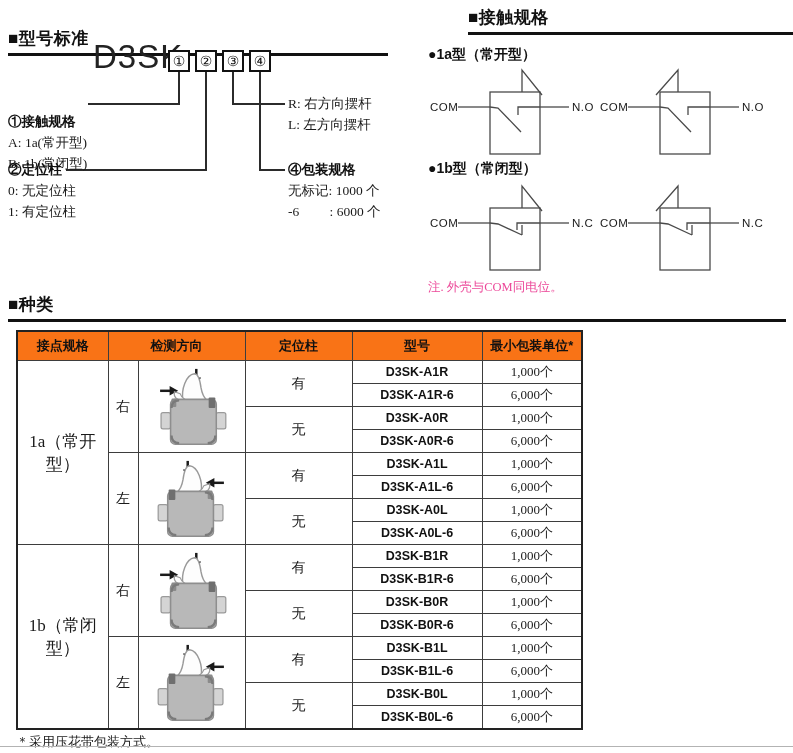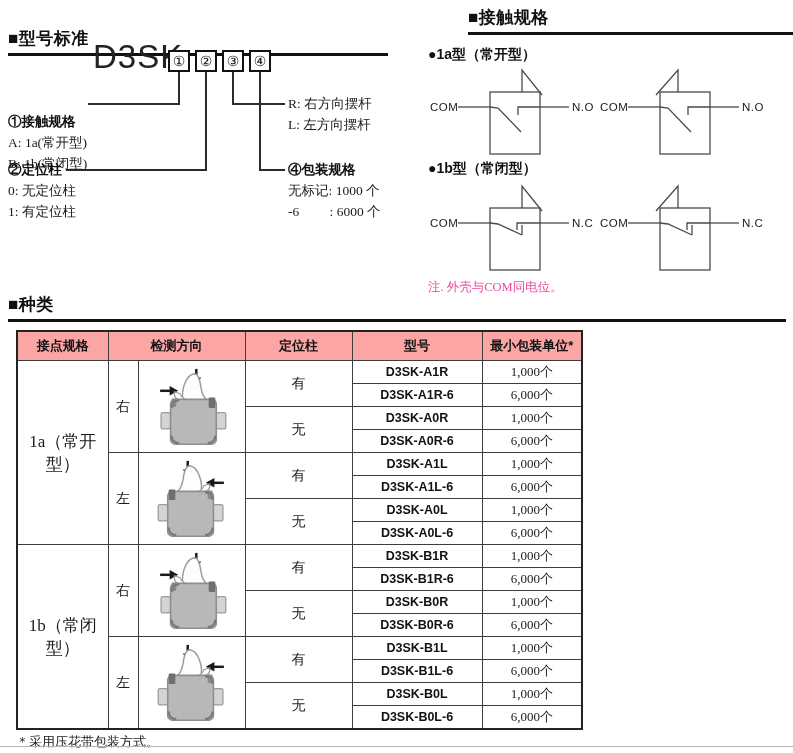--- a/index.html
+++ b/index.html
@@ -55,21 +55,21 @@
   table.types {
     position:absolute; left:16px; top:330px;
     border-collapse:collapse; table-layout:fixed;
     border:2px solid #222;
   }
   table.types th, table.types td {
     border:1px solid #3d3d3d; text-align:center; vertical-align:middle;
     padding:0; overflow:hidden;
   }
   table.types thead th {
-    background:#fca5a5; height:28px;
+    background:#f97316; height:28px;
     font-family:"Liberation Sans", sans-serif; font-weight:bold; font-size:13px; color:#111;
   }
   table.types tbody td { height:22px; background:#fff; }
   td.c-contact { font-size:17px; }
   td.c-dir, td.c-post { font-size:14px; }
   td.c-model {
     font-family:"Liberation Sans", sans-serif; font-weight:bold; font-size:12.5px; color:#111;margin-left:8px;
   }
   td.c-qty { font-size:13px; }
   td.c-img { padding:1px; }

